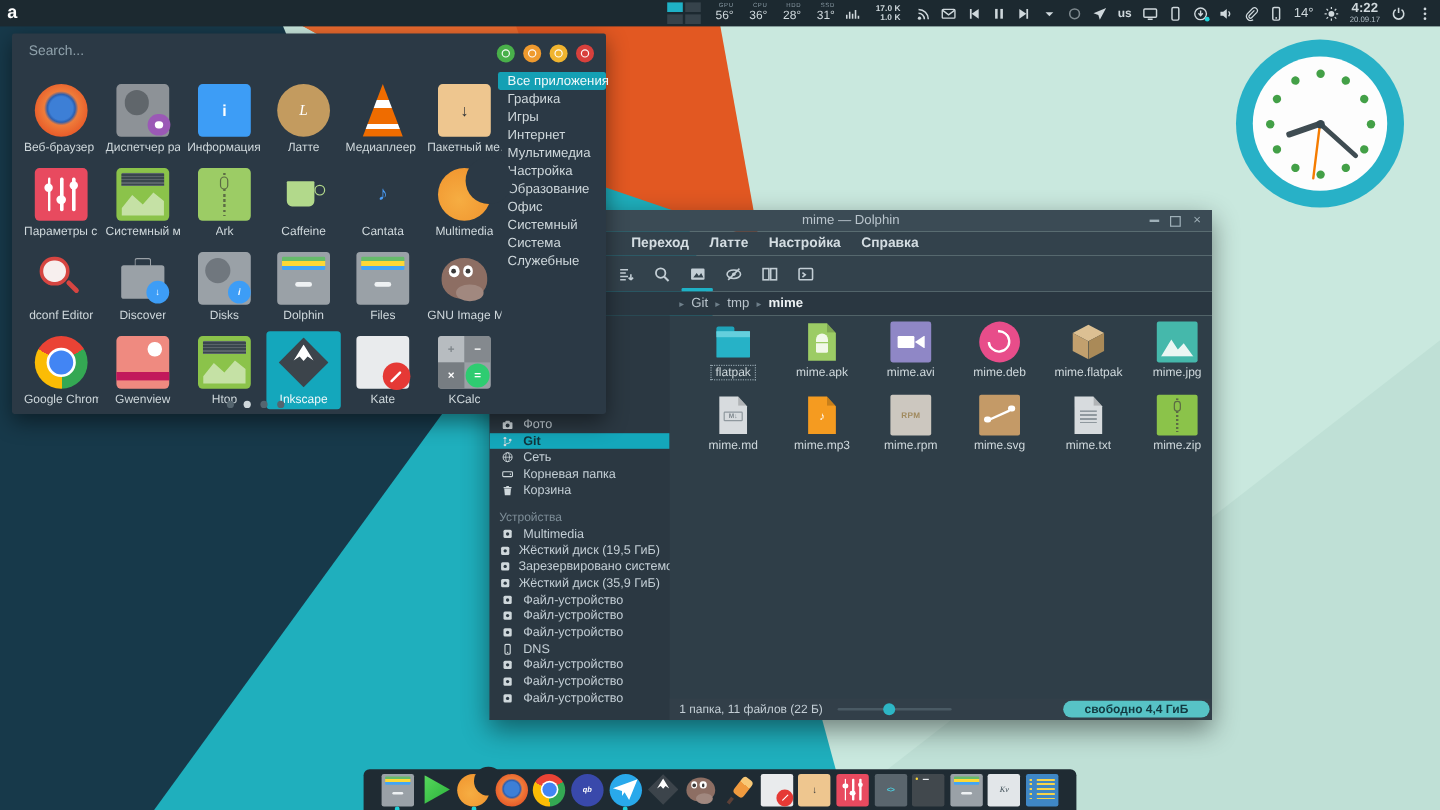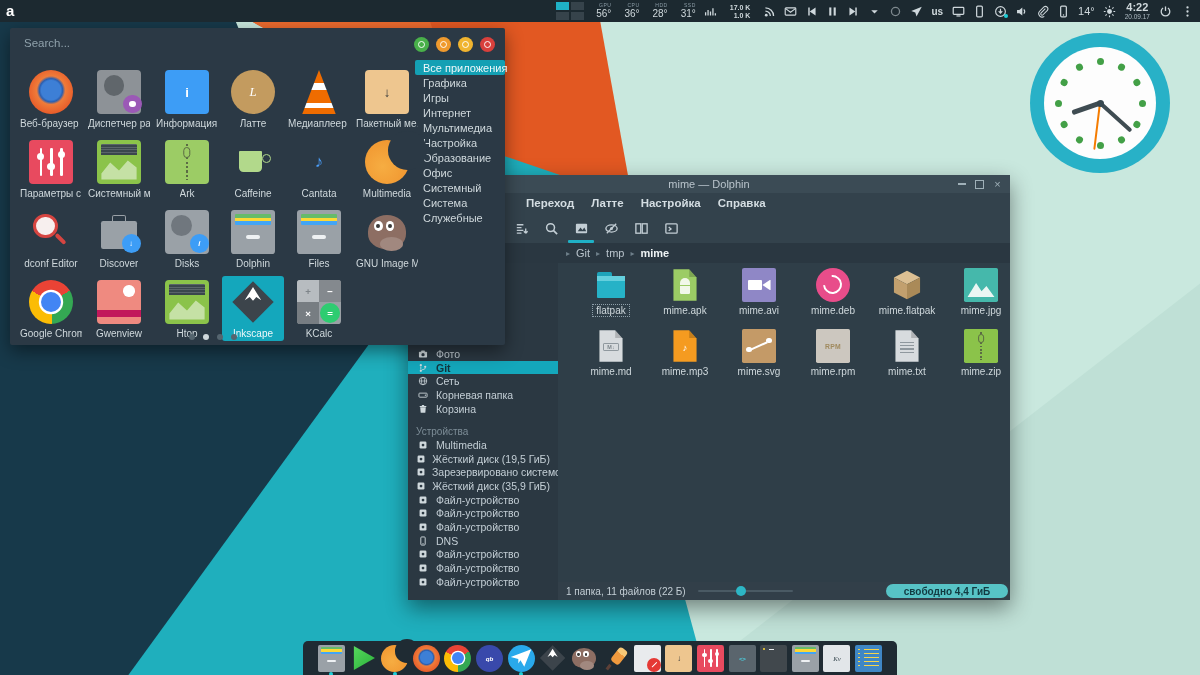--- a/index.html
+++ b/index.html
@@ -538,32 +538,32 @@
           <div class="fcell">
             <span class="ai sz36 ai-mp3">
               <span class="pg">
                 <span class="fold"></span>
                 <span class="nt">♪</span>
               </span>
             </span>
             <div class="lbl">mime.mp3</div>
           </div>
           <div class="fcell">
+            <span class="ai sz36 ai-rpm">
+              <span class="t">RPM</span>
+            </span>
+            <div class="lbl">mime.rpm</div>
+          </div>
+          <div class="fcell">
             <span class="ai sz36 ai-svg">
               <span class="ln"></span>
               <span class="n1"></span>
               <span class="n2"></span>
             </span>
             <div class="lbl">mime.svg</div>
-          </div>
-          <div class="fcell">
-            <span class="ai sz36 ai-rpm">
-              <span class="t">RPM</span>
-            </span>
-            <div class="lbl">mime.rpm</div>
           </div>
           <div class="fcell">
             <span class="ai sz36 ai-txt">
               <span class="pg">
                 <span class="fold"></span>
                 <span class="ls"></span>
               </span>
             </span>
             <div class="lbl">mime.txt</div>
           </div>
@@ -749,20 +749,26 @@
           <span class="wave"></span>
         </span>
         <div class="lbl">Htop</div>
       </div>
       <div class="appc selected">
         <span class="ai sz44 ai-inkscape">
           <span class="d"></span>
           <span class="p"></span>
         </span>
         <div class="lbl">Inkscape</div>
+      </div>
+      <div class="appc">
+        <span class="ai sz44 ai-kate">
+          <span class="badge"></span>
+        </span>
+        <div class="lbl">Kate</div>
       </div>
       <div class="appc">
         <span class="ai sz44 ai-kcalc">
           <span class="q qp">+</span>
           <span class="q qm">−</span>
           <span class="q qx">×</span>
           <span class="eq">=</span>
         </span>
         <div class="lbl">KCalc</div>
       </div>

